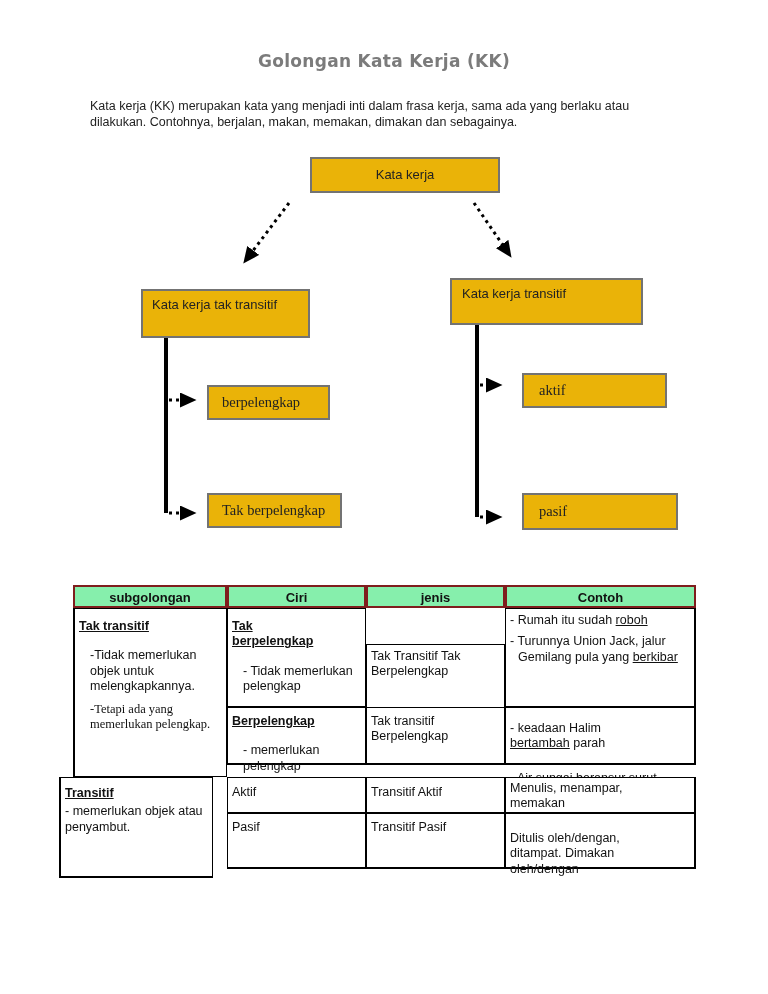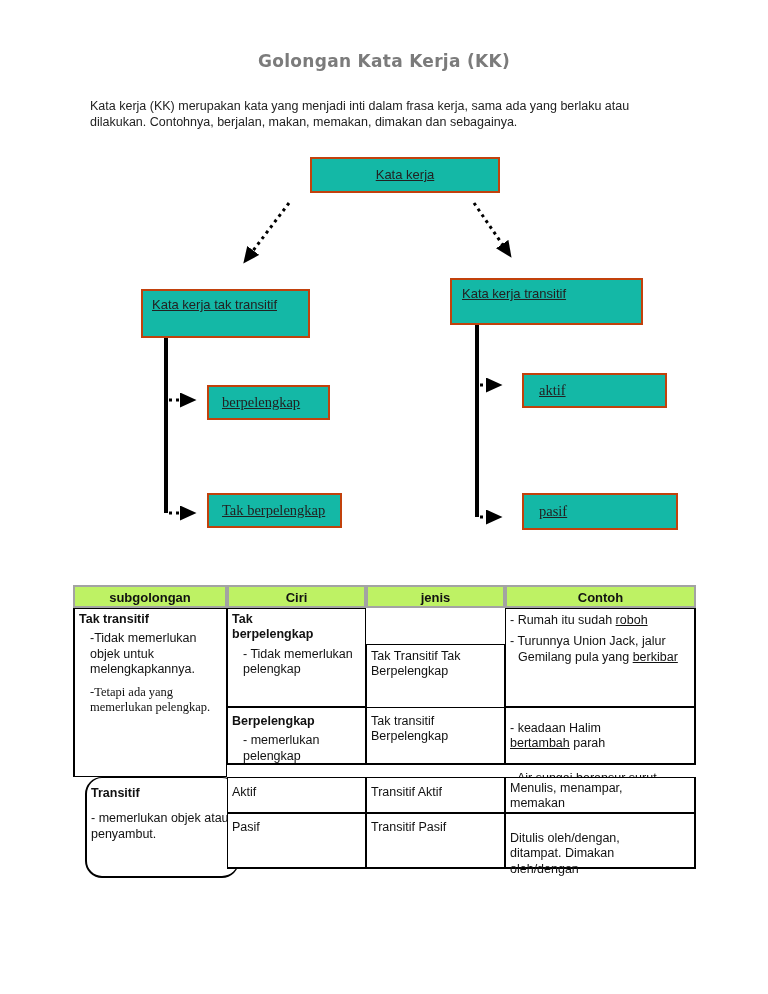--- a/index.html
+++ b/index.html
@@ -9,40 +9,40 @@
   .title{position:absolute;top:51px;left:0;width:768px;margin:0;text-align:center;
          font-family:"DejaVu Sans",sans-serif;font-size:17px;font-weight:bold;
          color:#7b7b7b;letter-spacing:.3px;}
   .intro{position:absolute;top:99px;left:90px;width:560px;margin:0;
          font-size:12.5px;line-height:1.25;color:#222;}
 
   
   .connectors{position:absolute;left:0;top:0;width:768px;height:994px;pointer-events:none;}
   .dot{stroke:#000;stroke-width:3;stroke-dasharray:3 4;fill:none;}
   .solid{stroke:#000;stroke-width:4;fill:none;}
-  .dbox{position:absolute;box-sizing:border-box;background:#14b8a6;border:2px solid #c2410c;
-        font-size:13px;color:#222;text-decoration:underline;}
+  .dbox{position:absolute;box-sizing:border-box;background:#eab308;border:2px solid #737373;
+        font-size:13px;color:#222;}
   .dbox.root{left:310px;top:157px;width:190px;height:36px;text-align:center;line-height:32px;}
   .dbox.leftparent{left:141px;top:289px;width:169px;height:49px;padding:6px 0 0 9px;}
   .dbox.rightparent{left:450px;top:278px;width:193px;height:47px;padding:6px 0 0 10px;}
   .dbox.serif{font-family:"Liberation Serif",serif;font-size:14.5px;}
   .dbox.lc1{left:207px;top:385px;width:123px;height:35px;padding:7px 0 0 13px;}
   .dbox.lc2{left:207px;top:493px;width:135px;height:35px;padding:7px 0 0 13px;}
   .dbox.rc1{left:522px;top:373px;width:145px;height:35px;padding:7px 0 0 15px;}
   .dbox.rc2{left:522px;top:493px;width:156px;height:37px;padding:8px 0 0 15px;}
 
   
   .tcell{position:absolute;box-sizing:border-box;background:#fff;border:1px solid #000;
          font-size:12.5px;color:#111;line-height:1.22;}
-  .th{border:2px solid #a3a3a3;background:#bef264;font-weight:bold;font-size:13px;
+  .th{border:2px solid #7f1d1d;background:#86efac;font-weight:bold;font-size:13px;
       text-align:center;padding-top:3px;}
   .bl2{border-left-width:2px;}  .br2{border-right-width:2px;}  .bb2{border-bottom-width:2px;}
-  .ct{font-weight:bold;padding:3px 2px 0 4px;}
+  .ct{font-weight:bold;padding:10px 2px 0 4px;text-decoration:underline;}
   .pt{padding:2px 2px 0 4px;}
-  .ind{padding-left:15px;margin-top:2px;}
+  .ind{padding-left:15px;margin-top:12px;}
   .gap6{margin-top:6px;font-family:Liberation Serif, serif;}
   .u{text-decoration:underline;}
   .narrow-title{width:95px;}
   .hang{padding-left:12px;text-indent:-8px;}
 </style>
 </head>
 <body>
 
 <div class="page">
 
@@ -76,23 +76,23 @@
   <div class="tcell th" style="left:73px;top:585px;width:154px;height:23px;">subgolongan</div>
   <div class="tcell th" style="left:227px;top:585px;width:139px;height:23px;">Ciri</div>
   <div class="tcell th" style="left:366px;top:585px;width:139px;height:23px;">jenis</div>
   <div class="tcell th" style="left:505px;top:585px;width:191px;height:23px;">Contoh</div>
 
   <div class="tcell bl2" style="left:73px;top:608px;width:154px;height:169px;">
     <div class="ct">Tak transitif</div>
     <div class="pt ind">-Tidak memerlukan objek untuk melengkapkannya.</div>
     <div class="pt ind gap6">-Tetapi ada yang memerlukan pelengkap.</div>
   </div>
-  <div class="tcell bl2 bb2" style="left:85px;top:777px;width:154px;height:101px;border-radius:17px;">
+  <div class="tcell bl2 bb2" style="left:59px;top:777px;width:154px;height:101px;">
     <div class="ct" style="padding-top:8px;">Transitif</div>
-    <div class="pt" style="margin-top:8px;">- memerlukan objek atau penyambut.</div>
+    <div class="pt" style="margin-top:1px;">- memerlukan objek atau penyambut.</div>
   </div>
 
   <div class="tcell" style="left:227px;top:608px;width:139px;height:99px;">
     <div class="ct narrow-title">Tak berpelengkap</div>
     <div class="pt ind">- Tidak memerlukan pelengkap</div>
   </div>
   <div class="tcell bb2" style="left:227px;top:707px;width:139px;height:58px;">
     <div class="ct" style="padding-top:6px;">Berpelengkap</div>
     <div class="pt ind">- memerlukan pelengkap</div>
   </div>

